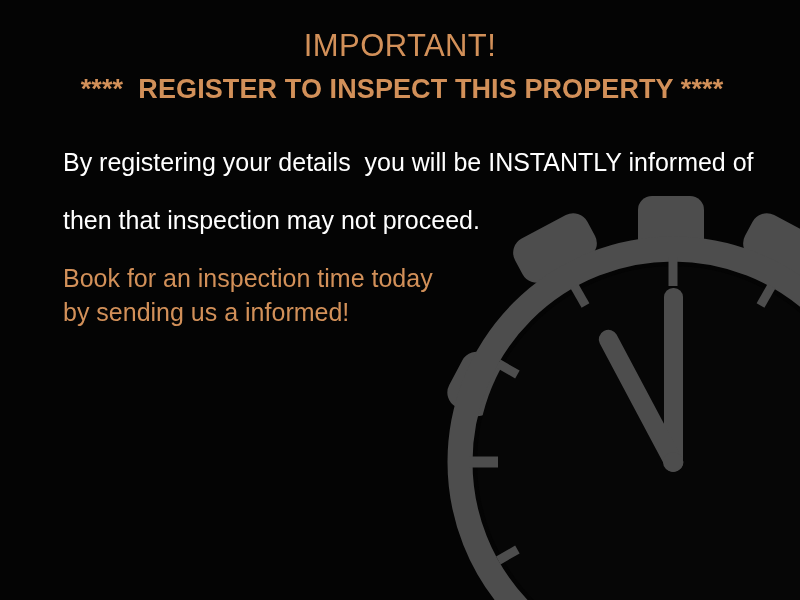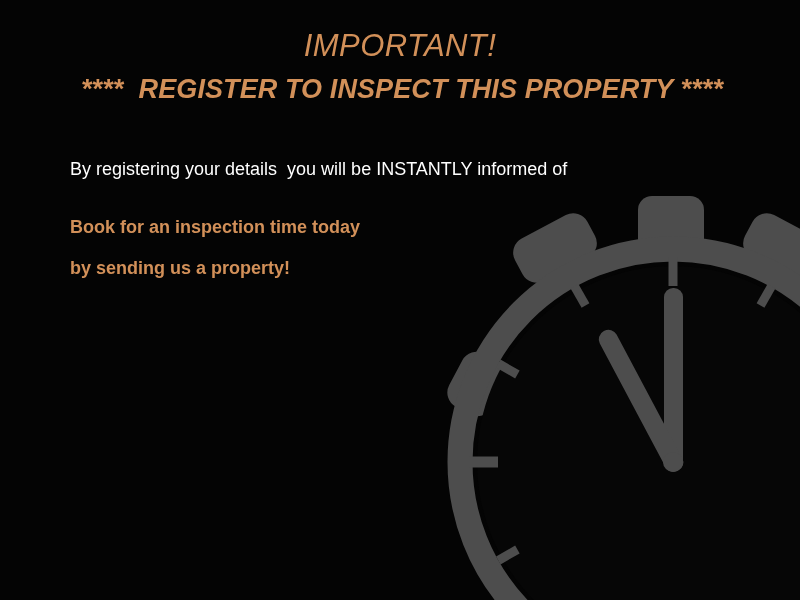--- a/index.html
+++ b/index.html
@@ -32,21 +32,20 @@
   }
 
   
   .heading-block {
     position: absolute;
     left: 0;
     top: 26px;
     width: 800px;
     text-align: center;
     z-index: 5;
-    font-style: italic;
   }
   #heading-important {
     font-family: "Liberation Sans", sans-serif;
     font-size: 31px;
     font-weight: 400;
     line-height: 40px;
     letter-spacing: 0.4px;
     color: #d29059;
     margin: 0;
     white-space: pre;
@@ -72,30 +71,30 @@
   }
   .para {
     margin: 0;
     padding: 0;
   }
   .para + .para {
     margin-top: 28px;
   }
   .line {
     font-family: "Liberation Sans", sans-serif;
-    font-size: 18px;
+    font-size: 25px;
     line-height: 30px;
     font-weight: 400;
     color: #ffffff;
     white-space: pre;
-    margin: 11px;
+    margin: 4px;
   }
   .line.accent {
     color: #d29059;
-    font-weight: 700;
+    font-weight: 400;
   }
 </style>
 </head>
 <body>
 
 <div id="slide">
 
   <svg id="clock-art" viewBox="0 0 800 600" width="800" height="600" aria-hidden="true">
     <g fill="#4d4d4d">
 
@@ -151,22 +150,23 @@
     <div id="heading-register">****  REGISTER TO INSPECT THIS PROPERTY ****</div>
   </div>
 
   <div id="body-copy">
 
     <div class="para">
       <div class="line">By registering your details  you will be INSTANTLY informed of</div>
     </div>
 
     <div class="para">
+      <div class="line">then that inspection may not proceed.</div>
     </div>
 
     <div class="para">
       <div class="line accent">Book for an inspection time today</div>
-      <div class="line accent">by sending us a property!</div>
+      <div class="line accent">by sending us a informed!</div>
     </div>
 
   </div>
 
 </div>
 
 </body></html>

